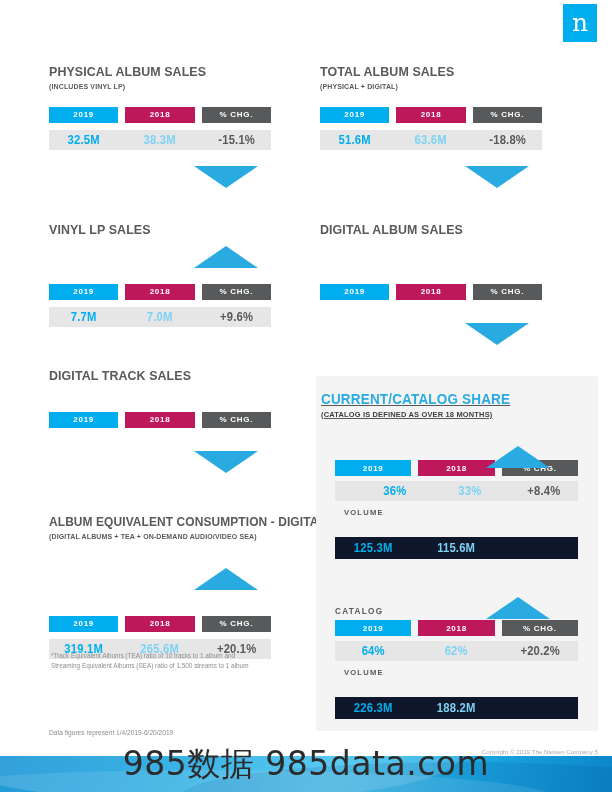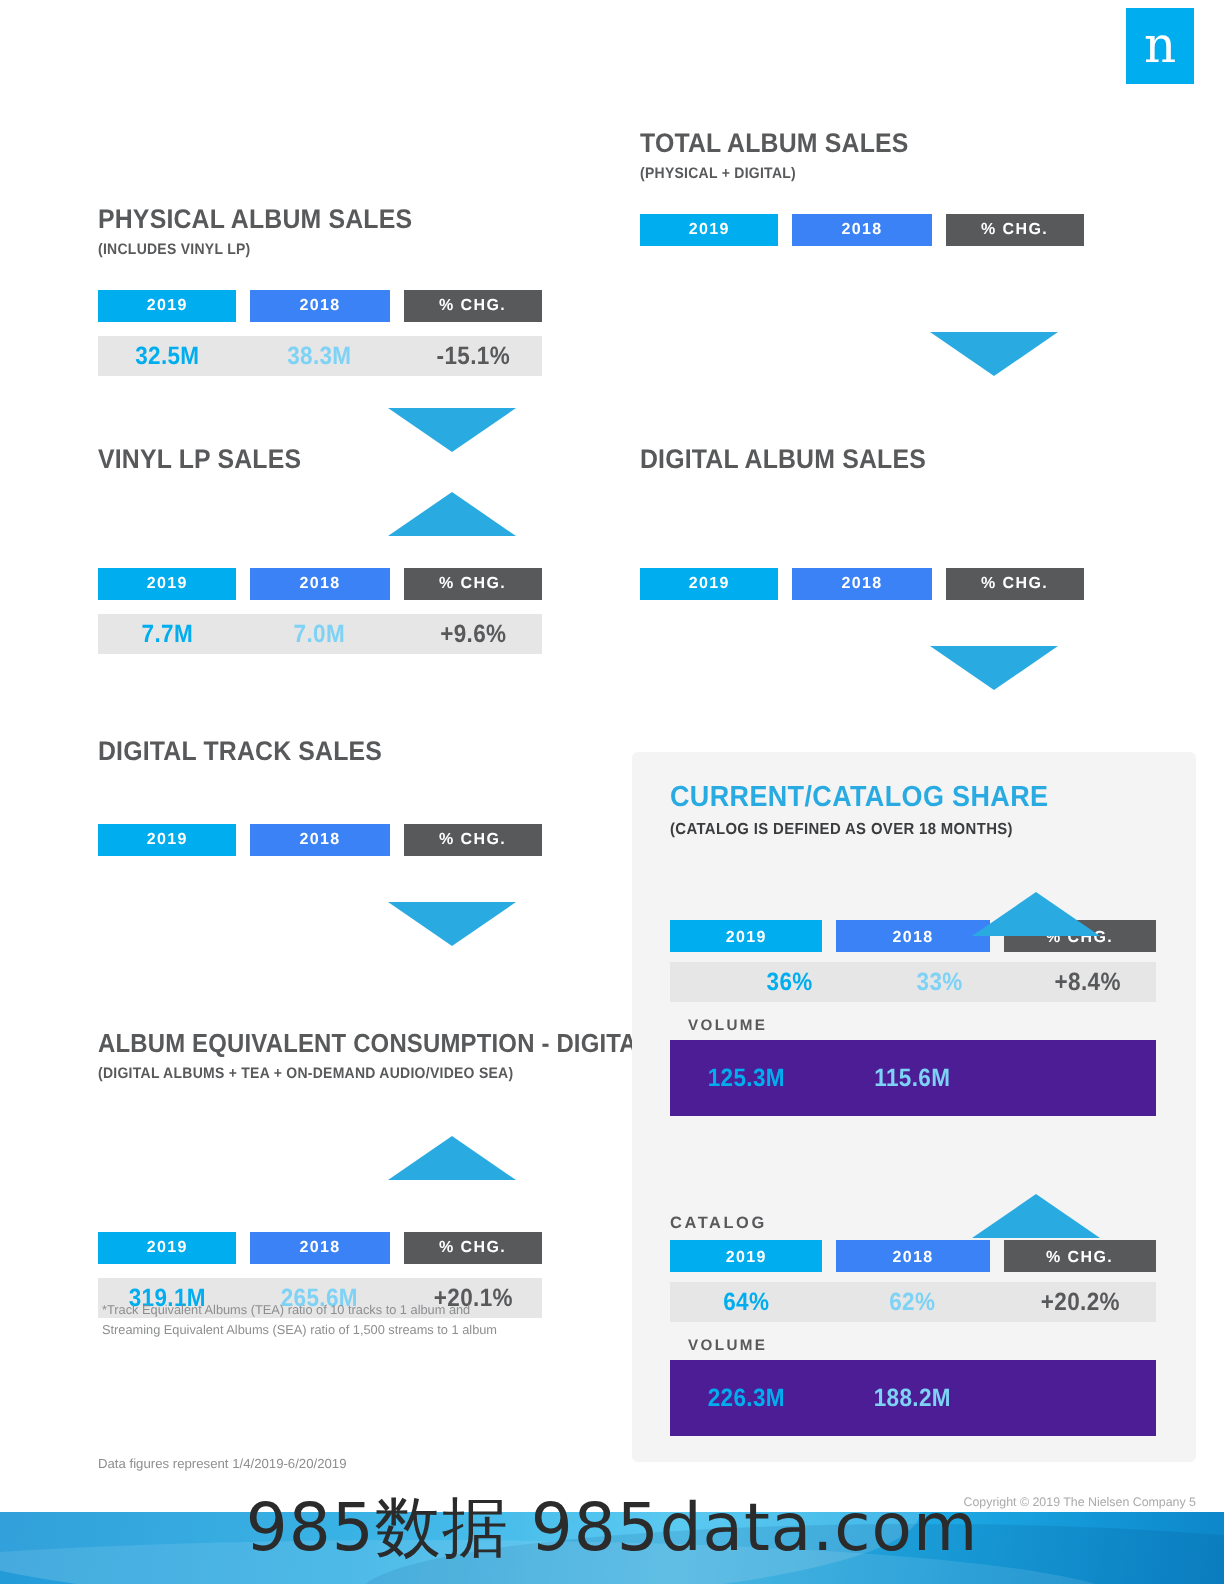--- a/index.html
+++ b/index.html
@@ -79,21 +79,21 @@
     align-items: center;
     justify-content: center;
     color: #ffffff;
     font-family: "Liberation Sans Narrow", "Liberation Sans", sans-serif;
     font-weight: 700;
     font-size: 8px;
     letter-spacing: 0.7px;
     transform-origin: center;
   }
   .hdr-2019 { background: #00aeef; }
-  .hdr-2018 { background: #3b82f6; }
+  .hdr-2018 { background: #be185d; }
   .hdr-chg  { background: #58595b; }
 
   .val-band {
     background: #e6e6e6;
     margin-top: 7px;
     height: 20px;
   }
   .val-grid {
     display: grid;
     grid-template-columns: 1fr 1fr 1fr;
@@ -181,23 +181,23 @@
   }
   .vol-label {
     font-family: "Liberation Sans", sans-serif;
     font-weight: 700;
     font-size: 7.6px;
     letter-spacing: 1.2px;
     color: #58595b;
     text-transform: uppercase;
   }
   .vol-band {
-    background: #4c1d95;
-    height: 38px;
-    margin-top: 3px;
+    background: #0f172a;
+    height: 22px;
+    margin-top: 20px;
   }
   .vol-grid {
     display: grid;
     grid-template-columns: 1fr 1fr 1fr;
     column-gap: 7px;
     height: 100%;
     align-items: center;
   }
 
   
@@ -264,21 +264,21 @@
     pointer-events: none;
   }
 </style>
 </head>
 <body>
 
 <div class="logo-box">
   <div class="logo-glyph">n</div>
 </div>
 
-<div class="stat" style="left:49px; top:64px; width:222px;margin-top:38px;">
+<div class="stat" style="left:49px; top:64px; width:222px;">
   <div class="stat-title">PHYSICAL ALBUM SALES</div>
   <div class="stat-sub">(INCLUDES VINYL LP)</div>
   <div class="rowgrid" style="margin-top:16px;">
     <div class="hdr-cell hdr-2019">2019</div>
     <div class="hdr-cell hdr-2018">2018</div>
     <div class="hdr-cell hdr-chg">% CHG.</div>
   </div>
   <div class="val-band">
     <div class="val-grid">
       <div class="val-cell v-2019">32.5M</div>
@@ -290,20 +290,27 @@
 </div>
 
 <div class="stat" style="left:320px; top:64px; width:222px;">
   <div class="stat-title">TOTAL ALBUM SALES</div>
   <div class="stat-sub">(PHYSICAL + DIGITAL)</div>
   <div class="rowgrid" style="margin-top:16px;">
     <div class="hdr-cell hdr-2019">2019</div>
     <div class="hdr-cell hdr-2018">2018</div>
     <div class="hdr-cell hdr-chg">% CHG.</div>
   </div>
+  <div class="val-band">
+    <div class="val-grid">
+      <div class="val-cell v-2019">51.6M</div>
+      <div class="val-cell v-2018">63.6M</div>
+      <div class="val-cell v-chg">-18.8%</div>
+    </div>
+  </div>
   <div class="arrow arrow-down" style="left:145px; top:102px;"></div>
 </div>
 
 <div class="stat" style="left:49px; top:222px; width:222px;">
   <div class="stat-title">VINYL LP SALES</div>
   <div class="arrow arrow-up" style="left:145px; top:24px;"></div>
   <div class="rowgrid" style="margin-top:46px;">
     <div class="hdr-cell hdr-2019">2019</div>
     <div class="hdr-cell hdr-2018">2018</div>
     <div class="hdr-cell hdr-chg">% CHG.</div>
@@ -353,21 +360,21 @@
       <div class="val-cell v-chg">+20.1%</div>
     </div>
   </div>
 </div>
 
 <div class="footnote" style="left:51px; top:651px; width:250px;">*Track Equivalent Albums (TEA)  ratio of 10 tracks to 1 album and
   Streaming Equivalent Albums (SEA) ratio of 1,500 streams to 1 album</div>
 
 <div class="panel" style="left:316px; top:376px; width:282px; height:355px;">
 
-  <div style="position:absolute; left:19px; top:15px;">
+  <div style="position:absolute; left:5px; top:15px;text-decoration:underline;">
     <div class="panel-title">CURRENT/CATALOG SHARE</div>
     <div class="panel-sub">(CATALOG IS DEFINED AS OVER 18 MONTHS)</div>
   </div>
 
   <div style="position:absolute; left:19px; top:80px; width:243px;">
     <div class="arrow arrow-up" style="left:151px; top:-10px;"></div>
     <div class="rowgrid" style="margin-top:4px;">
       <div class="hdr-cell hdr-2019">2019</div>
       <div class="hdr-cell hdr-2018">2018</div>
       <div class="hdr-cell hdr-chg">% CHG.</div>

